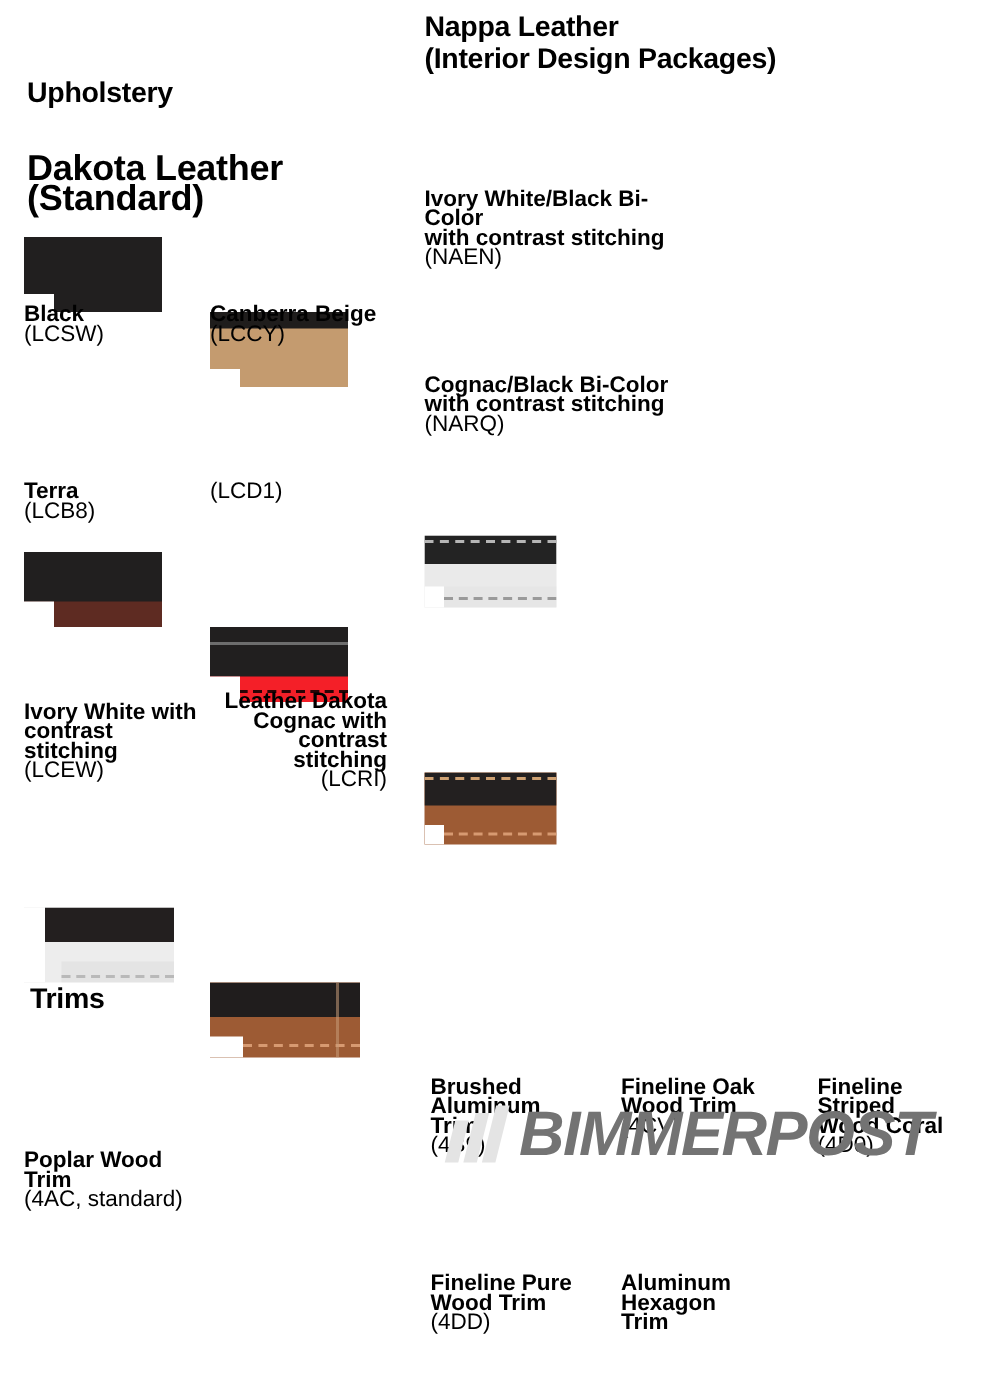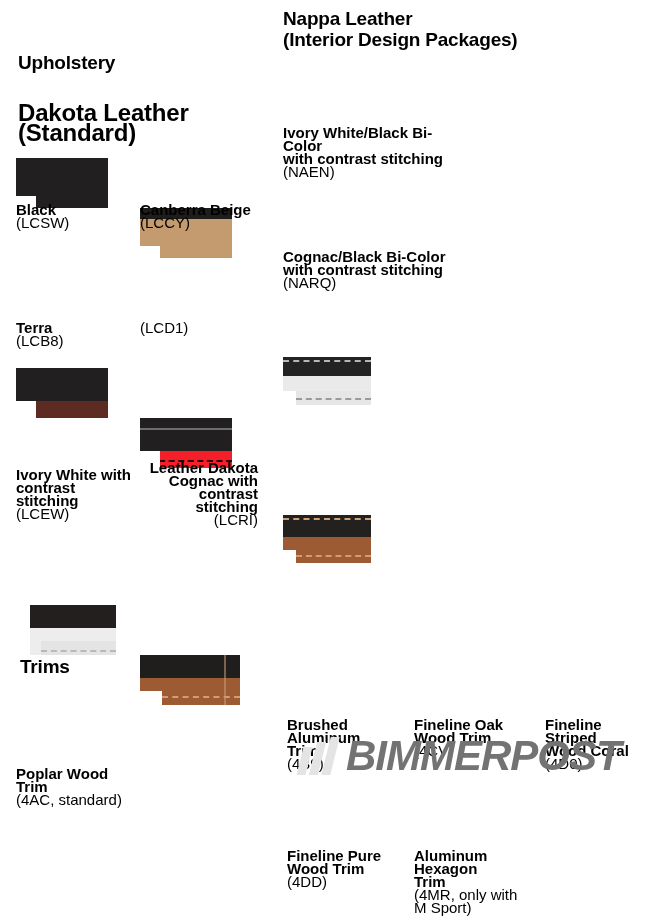--- a/index.html
+++ b/index.html
@@ -237,22 +237,20 @@
 
 <div class="abs cap" style="left:287px; top:849px;">
   <span class="nm">Fineline Pure
 Wood Trim</span>
   <span class="cd">(4DD)</span>
 </div>
 
 <div class="abs cap" style="left:414px; top:849px; width:125px;">
   <span class="nm">Aluminum Hexagon
 Trim</span>
-  <span class="cd">(4MR, only with
-M Sport)</span>
 </div>
 
 <div id="watermark">
   <div class="wm-mark">
     <div class="wm-bar" style="left:0px;  top:10px; width:9px;  height:28px;"></div>
     <div class="wm-bar" style="left:13px; top:5px;  width:9px;  height:33px;"></div>
     <div class="wm-bar" style="left:26px; top:0px;  width:9px;  height:38px;"></div>
   </div>
   <div class="wm-text">BIMMERPOST</div>
 </div>

